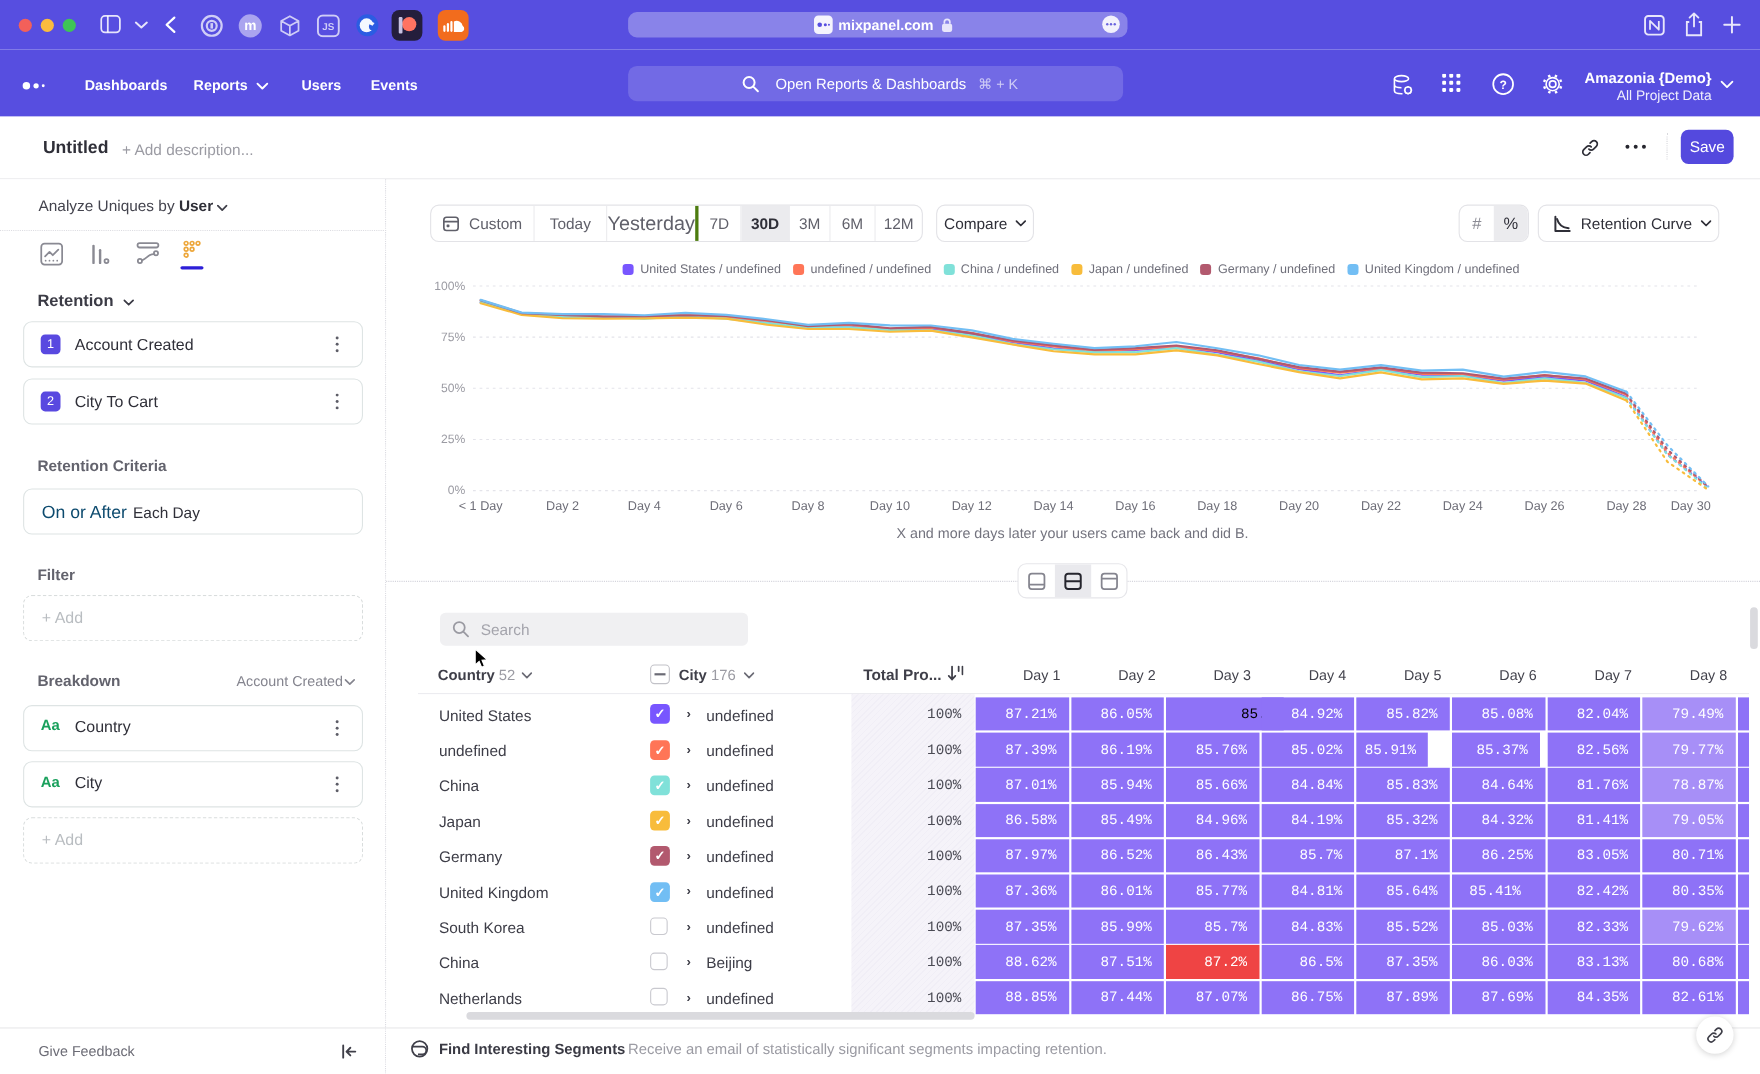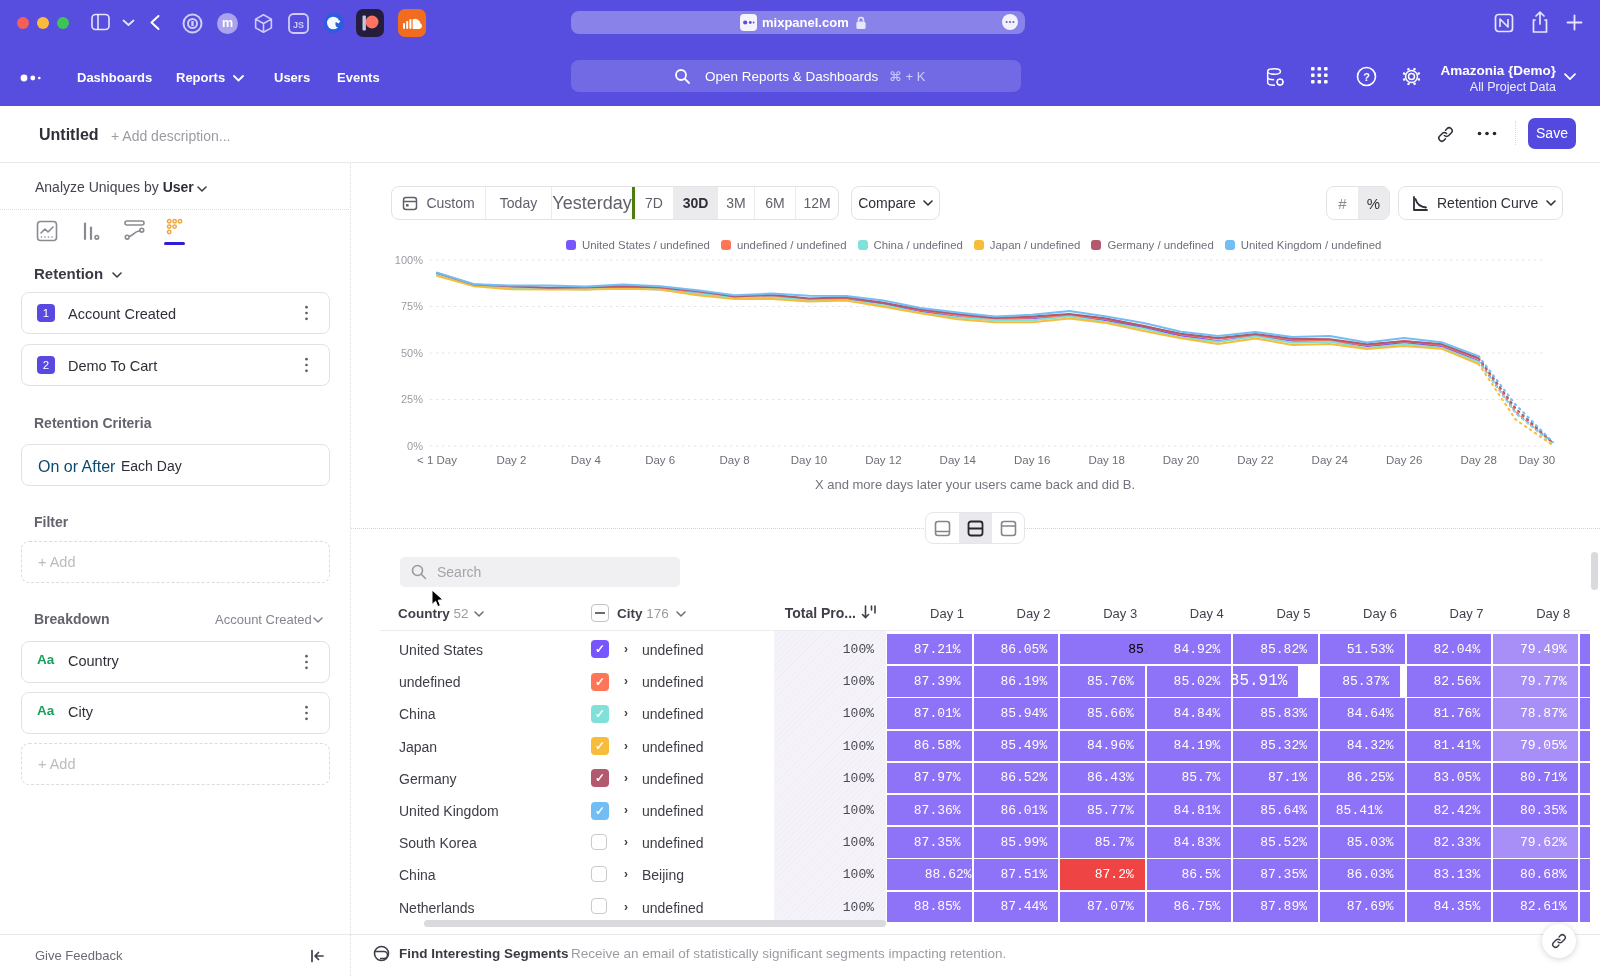--- a/index.html
+++ b/index.html
@@ -233,21 +233,21 @@
 <div class="abs" style="left:68px;top:306px;font-size:14.5px;color:#2f2f38">Account Created</div>
 <svg class="abs ic" style="left:304px;top:305px" width="5" height="16" viewBox="0 0 5 16">
       <g fill="#5d5d67">
         <circle cx="2.5" cy="2.2" r="1.35"></circle>
         <circle cx="2.5" cy="8" r="1.35"></circle>
         <circle cx="2.5" cy="13.8" r="1.35"></circle>
       </g>
     </svg>
 <div class="abs" style="left:21px;top:344px;width:309px;height:42px;border:1px solid #dee4e4;border-radius:8px;background:#fff"></div>
 <div class="abs" style="left:37px;top:356px;width:18px;height:18px;border-radius:4px;background:#5949e0;color:#fff;font-size:11.5px;text-align:center;line-height:18px">2</div>
-<div class="abs" style="left:68px;top:358px;font-size:14.5px;color:#2f2f38">Demo To Cart</div>
+<div class="abs" style="left:68px;top:358px;font-size:14.5px;color:#2f2f38">City To Cart</div>
 <svg class="abs ic" style="left:304px;top:357px" width="5" height="16" viewBox="0 0 5 16">
       <g fill="#5d5d67">
         <circle cx="2.5" cy="2.2" r="1.35"></circle>
         <circle cx="2.5" cy="8" r="1.35"></circle>
         <circle cx="2.5" cy="13.8" r="1.35"></circle>
       </g>
     </svg>
 <div class="abs" style="left:34px;top:415px;font-size:14px;font-weight:bold;color:#63636d">Retention Criteria</div>
 <div class="abs" style="left:21px;top:444px;width:309px;height:42px;border:1px solid #dee4e4;border-radius:8px;background:#fff"></div>
 <div class="abs" style="left:38px;top:458px;font-size:16px;color:#0c4a6e">On or After</div>
@@ -435,34 +435,34 @@
 <div style="position:absolute;left:399px;top:642px;font-size:14px;color:#3d3d47">United States</div>
     <div style="position:absolute;left:591px;top:640px;width:18px;height:18px;border-radius:4px;background:#7856ff;color:#fff;font-size:12px;font-weight:bold;text-align:center;line-height:18px">✓</div>
     <div style="position:absolute;left:624px;top:642px;font-size:12px;font-weight:bold;color:#3d3d47">›</div>
     <div style="position:absolute;left:642px;top:642px;font-size:14px;color:#3d3d47">undefined</div>
     <div style="position:absolute;left:774px;top:642px;width:100px;text-align:right;font-family:'Liberation Mono',monospace;font-size:13px;color:#4a4a54">100%</div>
     <div style="position:absolute;left:887.0px;top:634.0px;width:84.6px;height:30.4px;background:#8e72f7;color:#fff;font-family:'Liberation Mono',monospace;font-size:13px;display:flex;align-items:center;justify-content:flex-end;padding-right:11px">87.21%</div>
     <div style="position:absolute;left:973.6px;top:634.0px;width:84.6px;height:30.4px;background:#8e72f7;color:#fff;font-family:'Liberation Mono',monospace;font-size:13px;display:flex;align-items:center;justify-content:flex-end;padding-right:11px">86.05%</div>
     <div style="position:absolute;left:1060.2px;top:634.0px;width:107px;height:30.4px;background:#8e72f7;color:#000000;font-family:'Liberation Mono',monospace;font-size:13px;display:flex;align-items:center;justify-content:flex-end;">85.6%</div>
     <div style="position:absolute;left:1146.8px;top:634.0px;width:84.6px;height:30.4px;background:#8e72f7;color:#fff;font-family:'Liberation Mono',monospace;font-size:13px;display:flex;align-items:center;justify-content:flex-end;padding-right:11px">84.92%</div>
     <div style="position:absolute;left:1233.4px;top:634.0px;width:84.6px;height:30.4px;background:#8e72f7;color:#fff;font-family:'Liberation Mono',monospace;font-size:13px;display:flex;align-items:center;justify-content:flex-end;padding-right:11px">85.82%</div>
-    <div style="position:absolute;left:1320.0px;top:634.0px;width:84.6px;height:30.4px;background:#8e72f7;color:#fff;font-family:'Liberation Mono',monospace;font-size:13px;display:flex;align-items:center;justify-content:flex-end;padding-right:11px">51.53%</div>
+    <div style="position:absolute;left:1320.0px;top:634.0px;width:84.6px;height:30.4px;background:#8e72f7;color:#fff;font-family:'Liberation Mono',monospace;font-size:13px;display:flex;align-items:center;justify-content:flex-end;padding-right:11px">85.08%</div>
     <div style="position:absolute;left:1406.6px;top:634.0px;width:84.6px;height:30.4px;background:#8e72f7;color:#fff;font-family:'Liberation Mono',monospace;font-size:13px;display:flex;align-items:center;justify-content:flex-end;padding-right:11px">82.04%</div>
     <div style="position:absolute;left:1493.2px;top:634.0px;width:84.6px;height:30.4px;background:#a78ff7;color:#fff;font-family:'Liberation Mono',monospace;font-size:13px;display:flex;align-items:center;justify-content:flex-end;padding-right:11px">79.49%</div>
     <div style="position:absolute;left:1579.8px;top:634.0px;width:10.2px;height:30.4px;background:#8e72f7"></div>
     <div style="position:absolute;left:399px;top:674px;font-size:14px;color:#3d3d47">undefined</div>
     <div style="position:absolute;left:591px;top:673px;width:18px;height:18px;border-radius:4px;background:#ff7557;color:#fff;font-size:12px;font-weight:bold;text-align:center;line-height:18px">✓</div>
     <div style="position:absolute;left:624px;top:674px;font-size:12px;font-weight:bold;color:#3d3d47">›</div>
     <div style="position:absolute;left:642px;top:674px;font-size:14px;color:#3d3d47">undefined</div>
     <div style="position:absolute;left:774px;top:674px;width:100px;text-align:right;font-family:'Liberation Mono',monospace;font-size:13px;color:#4a4a54">100%</div>
     <div style="position:absolute;left:887.0px;top:666.2px;width:84.6px;height:30.4px;background:#8e72f7;color:#fff;font-family:'Liberation Mono',monospace;font-size:13px;display:flex;align-items:center;justify-content:flex-end;padding-right:11px">87.39%</div>
     <div style="position:absolute;left:973.6px;top:666.2px;width:84.6px;height:30.4px;background:#8e72f7;color:#fff;font-family:'Liberation Mono',monospace;font-size:13px;display:flex;align-items:center;justify-content:flex-end;padding-right:11px">86.19%</div>
     <div style="position:absolute;left:1060.2px;top:666.2px;width:84.6px;height:30.4px;background:#8e72f7;color:#fff;font-family:'Liberation Mono',monospace;font-size:13px;display:flex;align-items:center;justify-content:flex-end;padding-right:11px">85.76%</div>
     <div style="position:absolute;left:1146.8px;top:666.2px;width:84.6px;height:30.4px;background:#8e72f7;color:#fff;font-family:'Liberation Mono',monospace;font-size:13px;display:flex;align-items:center;justify-content:flex-end;padding-right:11px">85.02%</div>
-    <div style="position:absolute;left:1233.4px;top:666.2px;width:65px;height:30.4px;background:#8e72f7;color:#fff;font-family:'Liberation Mono',monospace;font-size:16px;display:flex;align-items:center;justify-content:flex-end;padding-right:11px">85.91%</div>
+    <div style="position:absolute;left:1233.4px;top:666.2px;width:65px;height:30.4px;background:#8e72f7;color:#fff;font-family:'Liberation Mono',monospace;font-size:13px;display:flex;align-items:center;justify-content:flex-end;padding-right:11px">85.91%</div>
     <div style="position:absolute;left:1320.0px;top:666.2px;width:80px;height:30.4px;background:#8e72f7;color:#fff;font-family:'Liberation Mono',monospace;font-size:13px;display:flex;align-items:center;justify-content:flex-end;padding-right:11px">85.37%</div>
     <div style="position:absolute;left:1406.6px;top:666.2px;width:84.6px;height:30.4px;background:#8e72f7;color:#fff;font-family:'Liberation Mono',monospace;font-size:13px;display:flex;align-items:center;justify-content:flex-end;padding-right:11px">82.56%</div>
     <div style="position:absolute;left:1493.2px;top:666.2px;width:84.6px;height:30.4px;background:#a78ff7;color:#fff;font-family:'Liberation Mono',monospace;font-size:13px;display:flex;align-items:center;justify-content:flex-end;padding-right:11px">79.77%</div>
     <div style="position:absolute;left:1579.8px;top:666.2px;width:10.2px;height:30.4px;background:#8e72f7"></div>
     <div style="position:absolute;left:399px;top:706px;font-size:14px;color:#3d3d47">China</div>
     <div style="position:absolute;left:591px;top:705px;width:18px;height:18px;border-radius:4px;background:#80e1d9;color:#fff;font-size:12px;font-weight:bold;text-align:center;line-height:18px">✓</div>
     <div style="position:absolute;left:624px;top:706px;font-size:12px;font-weight:bold;color:#3d3d47">›</div>
     <div style="position:absolute;left:642px;top:706px;font-size:14px;color:#3d3d47">undefined</div>
     <div style="position:absolute;left:774px;top:706px;width:100px;text-align:right;font-family:'Liberation Mono',monospace;font-size:13px;color:#4a4a54">100%</div>
     <div style="position:absolute;left:887.0px;top:698.4px;width:84.6px;height:30.4px;background:#8e72f7;color:#fff;font-family:'Liberation Mono',monospace;font-size:13px;display:flex;align-items:center;justify-content:flex-end;padding-right:11px">87.01%</div>
@@ -528,21 +528,21 @@
     <div style="position:absolute;left:1233.4px;top:827.2px;width:84.6px;height:30.4px;background:#8e72f7;color:#fff;font-family:'Liberation Mono',monospace;font-size:13px;display:flex;align-items:center;justify-content:flex-end;padding-right:11px">85.52%</div>
     <div style="position:absolute;left:1320.0px;top:827.2px;width:84.6px;height:30.4px;background:#8e72f7;color:#fff;font-family:'Liberation Mono',monospace;font-size:13px;display:flex;align-items:center;justify-content:flex-end;padding-right:11px">85.03%</div>
     <div style="position:absolute;left:1406.6px;top:827.2px;width:84.6px;height:30.4px;background:#8e72f7;color:#fff;font-family:'Liberation Mono',monospace;font-size:13px;display:flex;align-items:center;justify-content:flex-end;padding-right:11px">82.33%</div>
     <div style="position:absolute;left:1493.2px;top:827.2px;width:84.6px;height:30.4px;background:#a78ff7;color:#fff;font-family:'Liberation Mono',monospace;font-size:13px;display:flex;align-items:center;justify-content:flex-end;padding-right:11px">79.62%</div>
     <div style="position:absolute;left:1579.8px;top:827.2px;width:10.2px;height:30.4px;background:#8e72f7"></div>
     <div style="position:absolute;left:399px;top:867px;font-size:14px;color:#3d3d47">China</div>
     <div style="position:absolute;left:591px;top:866px;width:16px;height:16px;border-radius:4px;background:#fff;border:1.5px solid #c9c9cf"></div>
     <div style="position:absolute;left:624px;top:867px;font-size:12px;font-weight:bold;color:#3d3d47">›</div>
     <div style="position:absolute;left:642px;top:867px;font-size:14px;color:#3d3d47">Beijing</div>
     <div style="position:absolute;left:774px;top:867px;width:100px;text-align:right;font-family:'Liberation Mono',monospace;font-size:13px;color:#4a4a54">100%</div>
-    <div style="position:absolute;left:887.0px;top:859.4px;width:84.6px;height:30.4px;background:#8e72f7;color:#fff;font-family:'Liberation Mono',monospace;font-size:13px;display:flex;align-items:center;justify-content:flex-end;">88.62%</div>
+    <div style="position:absolute;left:887.0px;top:859.4px;width:84.6px;height:30.4px;background:#8e72f7;color:#fff;font-family:'Liberation Mono',monospace;font-size:13px;display:flex;align-items:center;justify-content:flex-end;padding-right:11px">88.62%</div>
     <div style="position:absolute;left:973.6px;top:859.4px;width:84.6px;height:30.4px;background:#8e72f7;color:#fff;font-family:'Liberation Mono',monospace;font-size:13px;display:flex;align-items:center;justify-content:flex-end;padding-right:11px">87.51%</div>
     <div style="position:absolute;left:1060.2px;top:859.4px;width:84.6px;height:30.4px;background:#ef4444;color:#fff;font-family:'Liberation Mono',monospace;font-size:13px;display:flex;align-items:center;justify-content:flex-end;padding-right:11px">87.2%</div>
     <div style="position:absolute;left:1146.8px;top:859.4px;width:84.6px;height:30.4px;background:#8e72f7;color:#fff;font-family:'Liberation Mono',monospace;font-size:13px;display:flex;align-items:center;justify-content:flex-end;padding-right:11px">86.5%</div>
     <div style="position:absolute;left:1233.4px;top:859.4px;width:84.6px;height:30.4px;background:#8e72f7;color:#fff;font-family:'Liberation Mono',monospace;font-size:13px;display:flex;align-items:center;justify-content:flex-end;padding-right:11px">87.35%</div>
     <div style="position:absolute;left:1320.0px;top:859.4px;width:84.6px;height:30.4px;background:#8e72f7;color:#fff;font-family:'Liberation Mono',monospace;font-size:13px;display:flex;align-items:center;justify-content:flex-end;padding-right:11px">86.03%</div>
     <div style="position:absolute;left:1406.6px;top:859.4px;width:84.6px;height:30.4px;background:#8e72f7;color:#fff;font-family:'Liberation Mono',monospace;font-size:13px;display:flex;align-items:center;justify-content:flex-end;padding-right:11px">83.13%</div>
     <div style="position:absolute;left:1493.2px;top:859.4px;width:84.6px;height:30.4px;background:#8e72f7;color:#fff;font-family:'Liberation Mono',monospace;font-size:13px;display:flex;align-items:center;justify-content:flex-end;padding-right:11px">80.68%</div>
     <div style="position:absolute;left:1579.8px;top:859.4px;width:10.2px;height:30.4px;background:#8e72f7"></div>
     <div style="position:absolute;left:399px;top:900px;font-size:14px;color:#3d3d47">Netherlands</div>
     <div style="position:absolute;left:591px;top:898px;width:16px;height:16px;border-radius:4px;background:#fff;border:1.5px solid #c9c9cf"></div>

